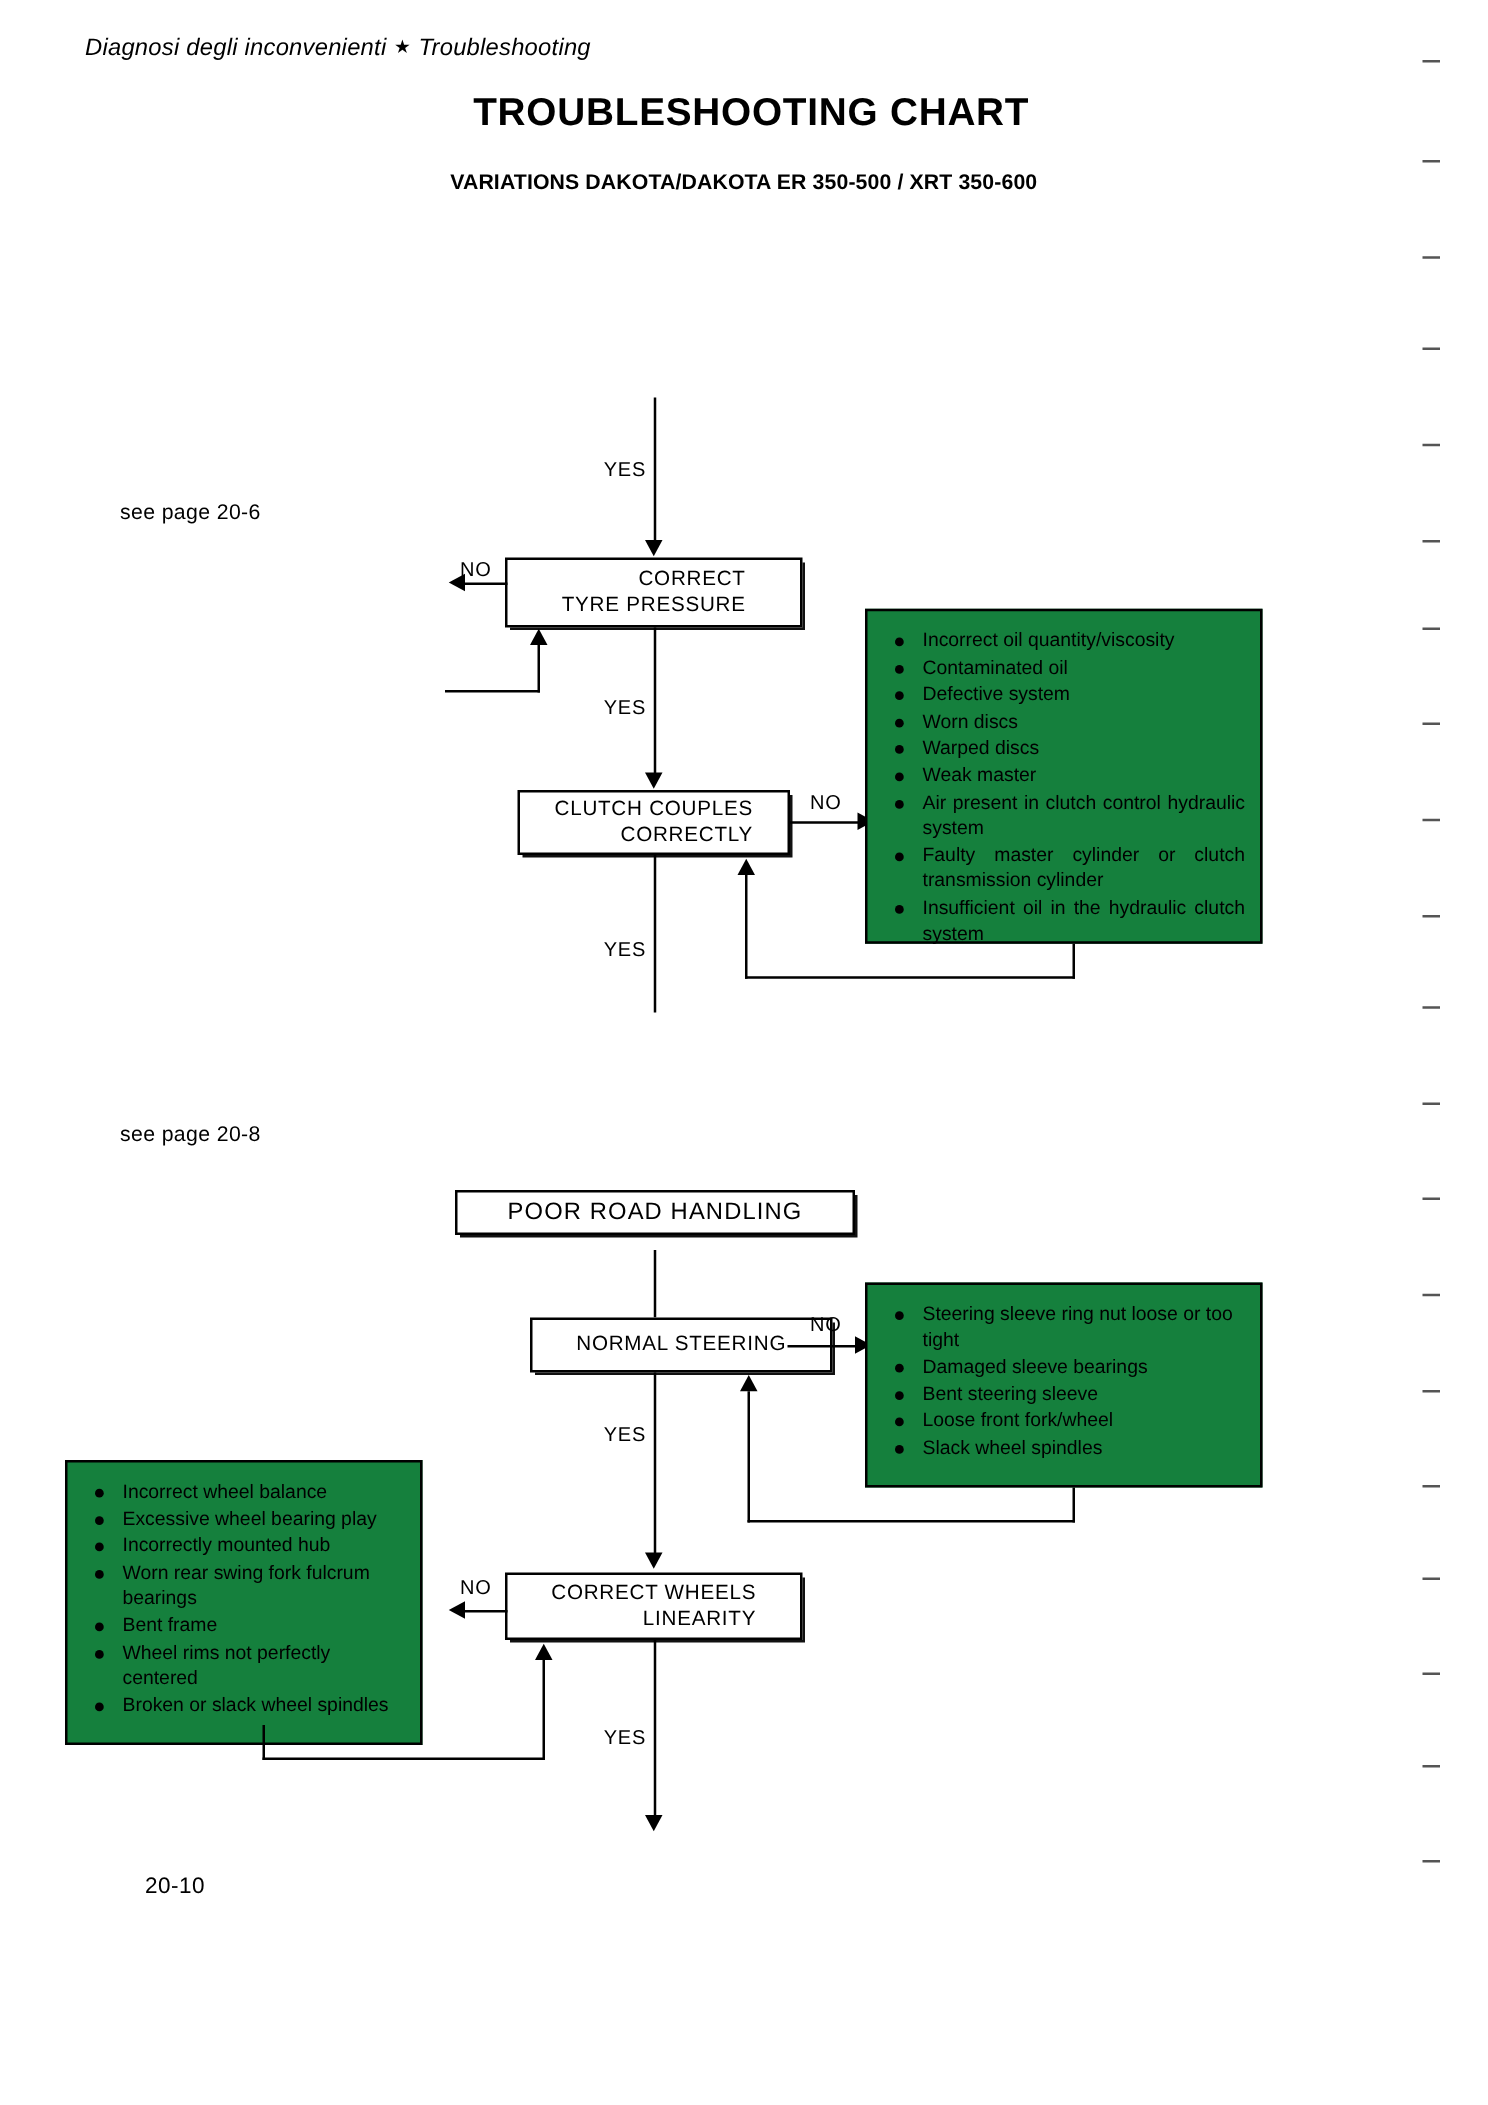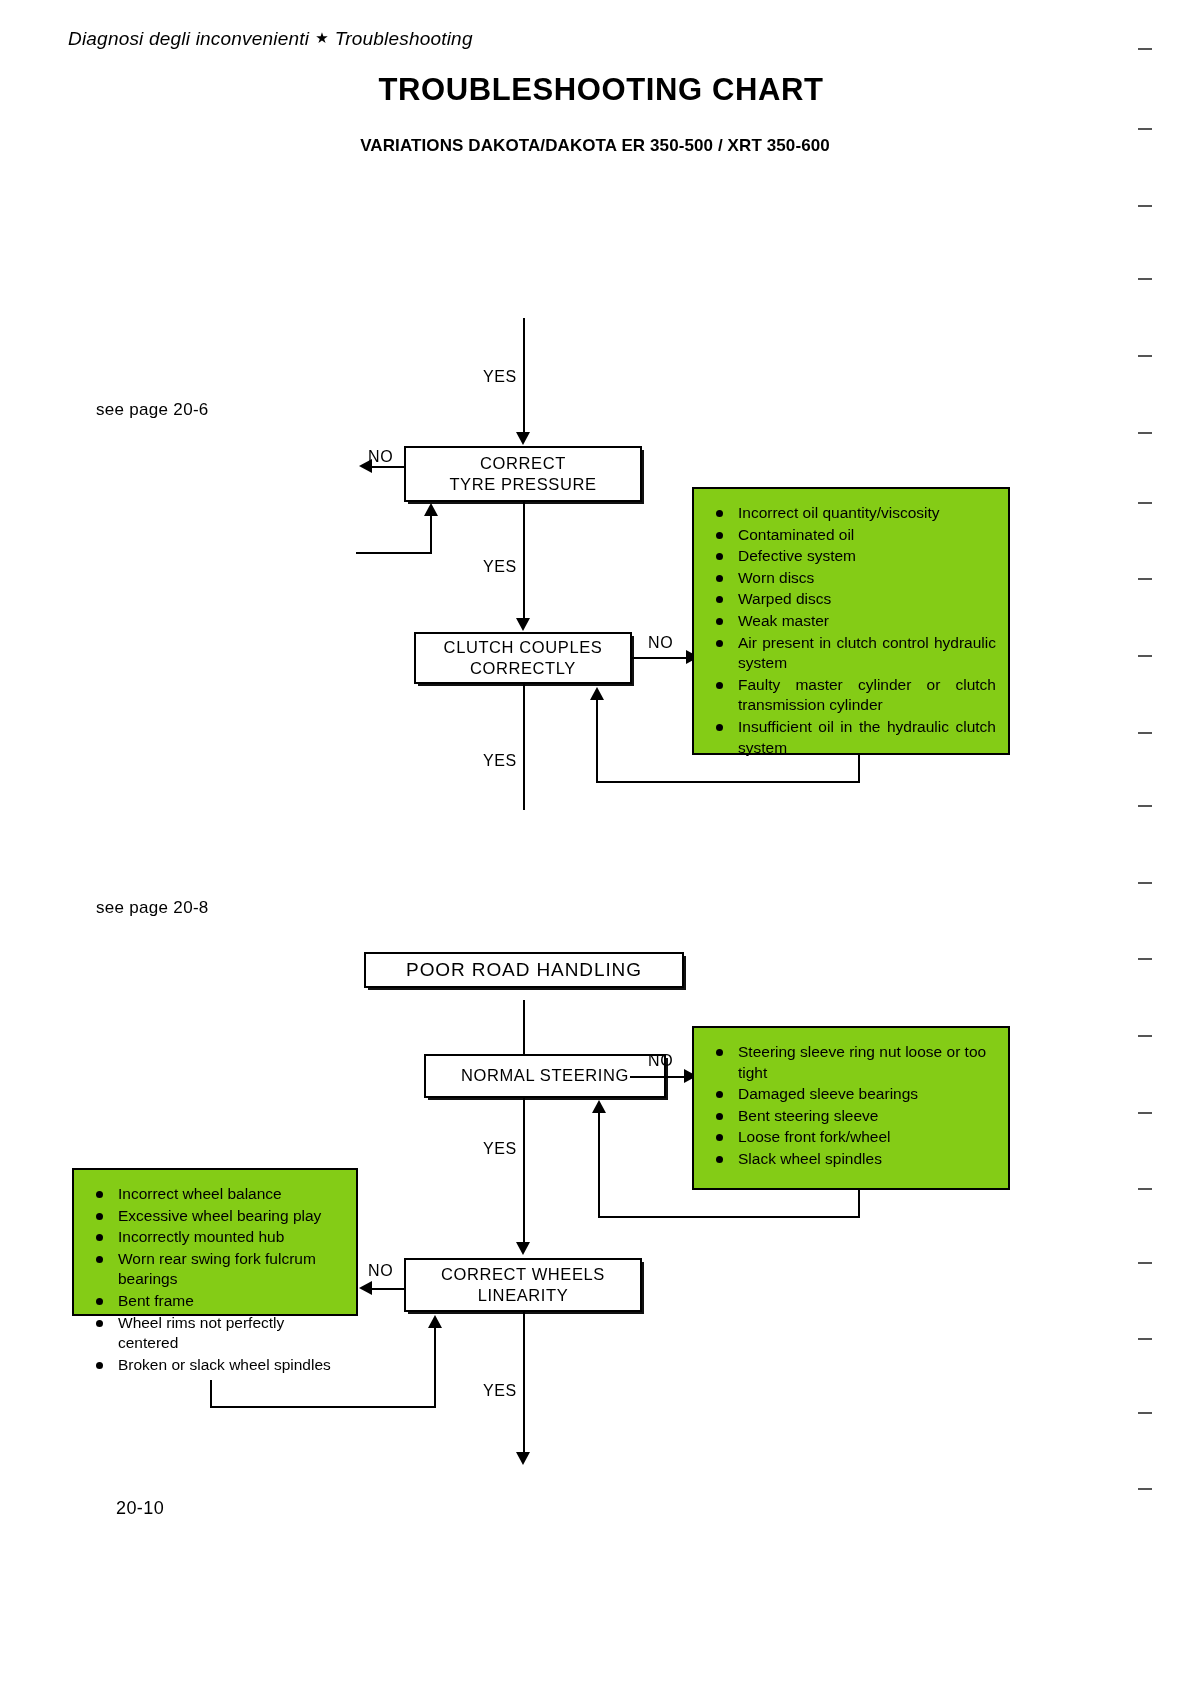--- a/index.html
+++ b/index.html
@@ -65,27 +65,27 @@
     border: 2px solid #000;
     background: #fff;
     display: flex;
     align-items: center;
     justify-content: center;
     text-align: center;
     font-size: 16.5px;
     letter-spacing: 0.6px;
     line-height: 1.28;
   }
-  .proc-box.shadowed { box-shadow: 3px 3px 0 -1px #111; }
+  .proc-box.shadowed { box-shadow: 3px 3px 0 -1px #111; text-align: right; }
 
   .list-box {
     position: absolute;
     box-sizing: border-box;
     border: 2px solid #000;
-    background: #84cc16;
+    background: #15803d;
     padding: 14px 12px 12px 14px;
   }
   .list-box ul {
     margin: 0;
     padding: 0;
     list-style: none;
   }
   .list-box li {
     position: relative;
     padding-left: 30px;
@@ -271,21 +271,21 @@
     <div>
       <span>CORRECT WHEELS</span><br>
       <span>LINEARITY</span>
     </div>
   </div>
 
   <div class="hline abs" style="left:372px; top:1288px; width:34px;"></div>
   <div class="arr-left abs" style="left:359px; top:1281px;"></div>
   <div class="flow-label" style="left:368px; top:1262px;">NO</div>
 
-  <div class="list-box" style="left:72px; top:1168px; width:286px; height:148px;">
+  <div class="list-box" style="left:52px; top:1168px; width:286px; height:228px;">
     <ul>
       <li>Incorrect wheel balance</li>
       <li>Excessive wheel bearing play</li>
       <li>Incorrectly mounted hub</li>
       <li>Worn rear swing fork fulcrum bearings</li>
       <li>Bent frame</li>
       <li>Wheel rims not perfectly centered</li>
       <li>Broken or slack wheel spindles</li>
     </ul>
   </div>

